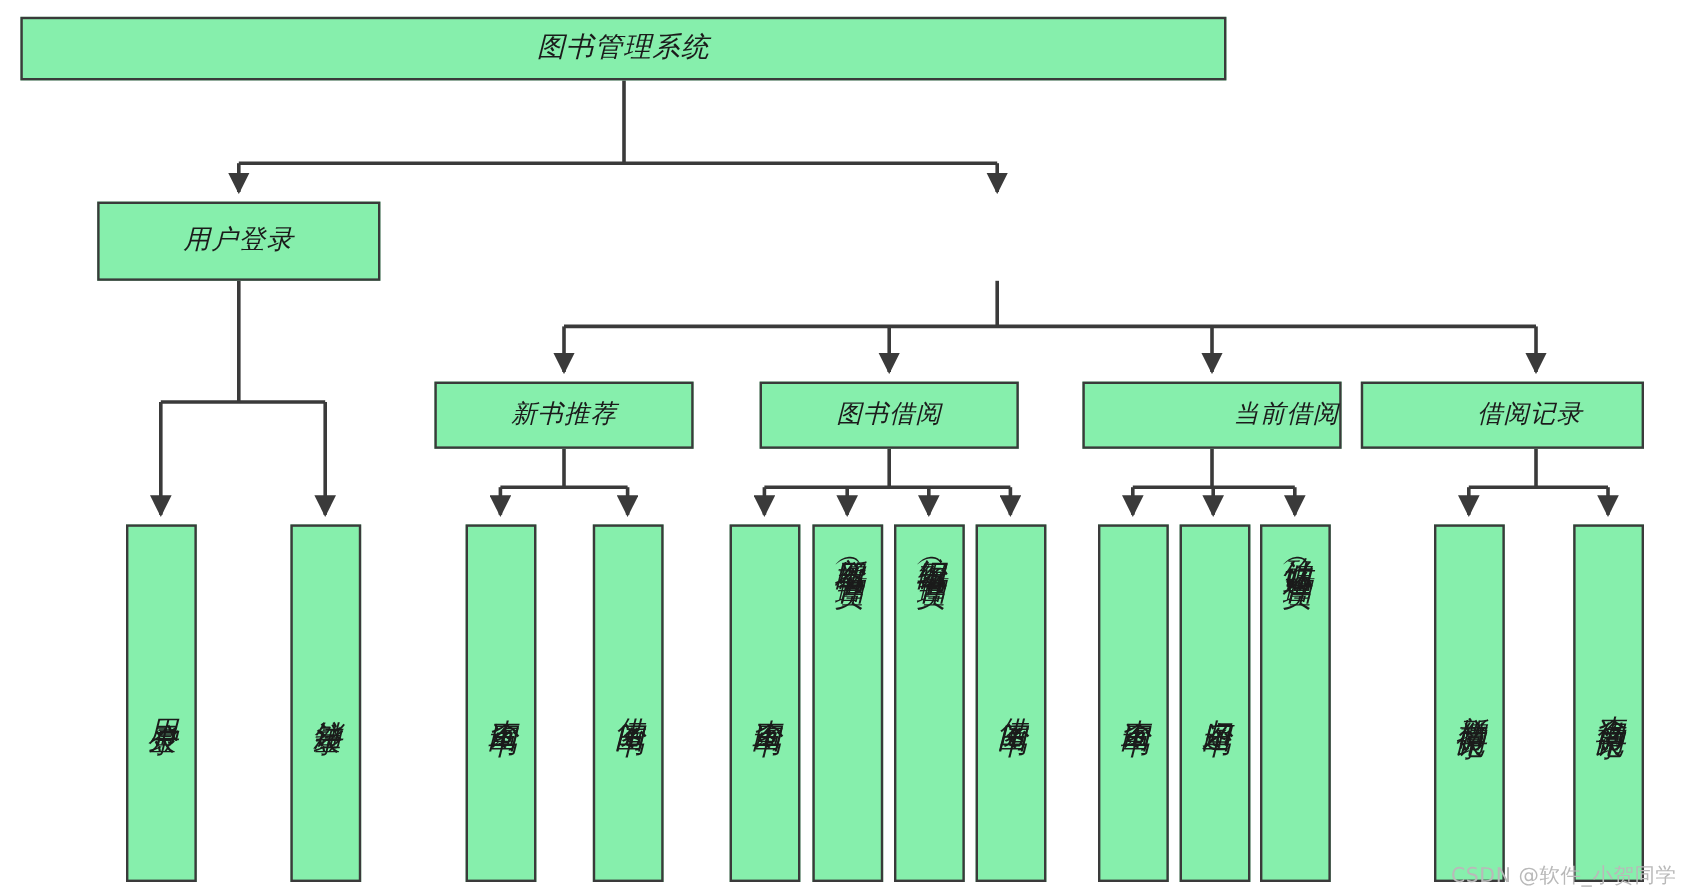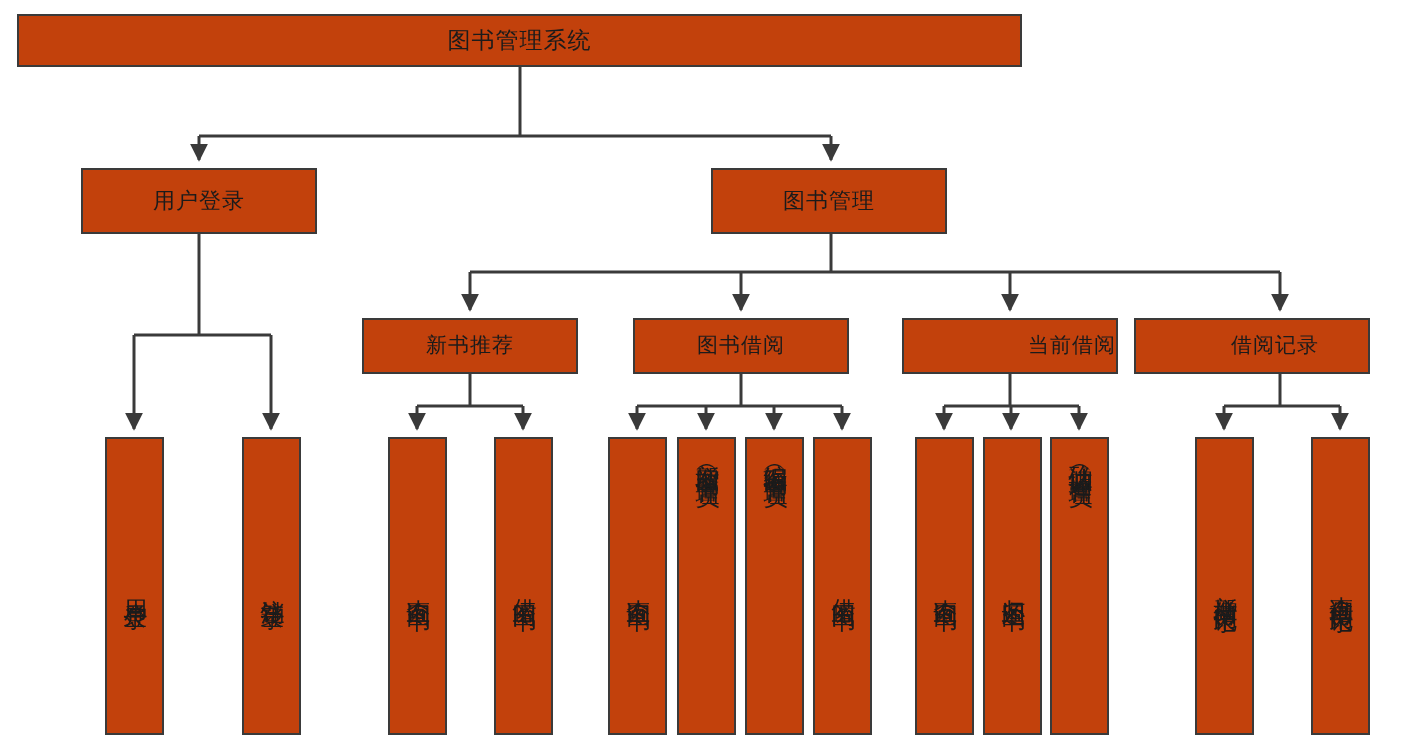--- a/index.html
+++ b/index.html
@@ -22,26 +22,27 @@
     position: absolute;
     left: 0;
     top: 0;
     width: 1405px;
     height: 747px;
     pointer-events: none;
   }
   .node {
     position: absolute;
     box-sizing: border-box;
-    background: #c2410c;
+    background: #86efac;
     border: 2px solid #3a3a3a;
     display: flex;
     align-items: center;
     justify-content: center;
     color: #1b1b1b;
+    font-style: italic;
   }
   .node .label {
     display: block;
     text-align: center;
     line-height: 1.12;
     white-space: nowrap;
   }
   
   .node.root {
     left: 17px;
@@ -164,23 +165,20 @@
     </g>
   </svg>
 
   <div class="node root">
     <span class="label">图书管理系统</span>
   </div>
 
   <div class="node lvl1 n-user-login">
     <span class="label">用户登录</span>
   </div>
-  <div class="node lvl1 n-book-manage">
-    <span class="label">图书管理</span>
-  </div>
 
   <div class="node lvl2 n-book-borrow">
     <span class="label">图书借阅</span>
   </div>
   <div class="node lvl2 n-new-book-rec">
     <span class="label">新书推荐</span>
   </div>
   <div class="node lvl2 n-cur-borrow">
     <span class="label">当前借阅</span>
   </div>
@@ -225,14 +223,15 @@
     <span class="label">确认归还（管理员）</span>
   </div>
 
   <div class="node leaf center" style="left:1195px; width:59px;">
     <span class="label">新增借阅记录</span>
   </div>
   <div class="node leaf center" style="left:1311px; width:59px;">
     <span class="label">查询借阅记录</span>
   </div>
 
+  <div class="watermark">CSDN @软件_小贺同学</div>
 
 </div>
 
 </body></html>

